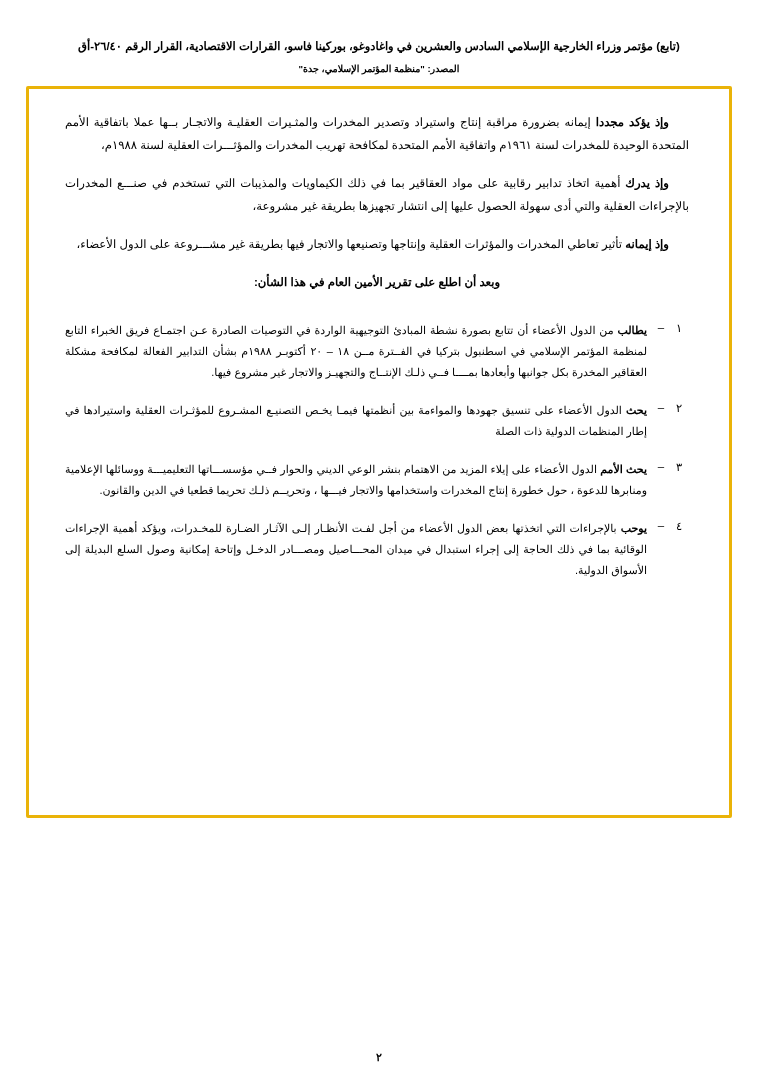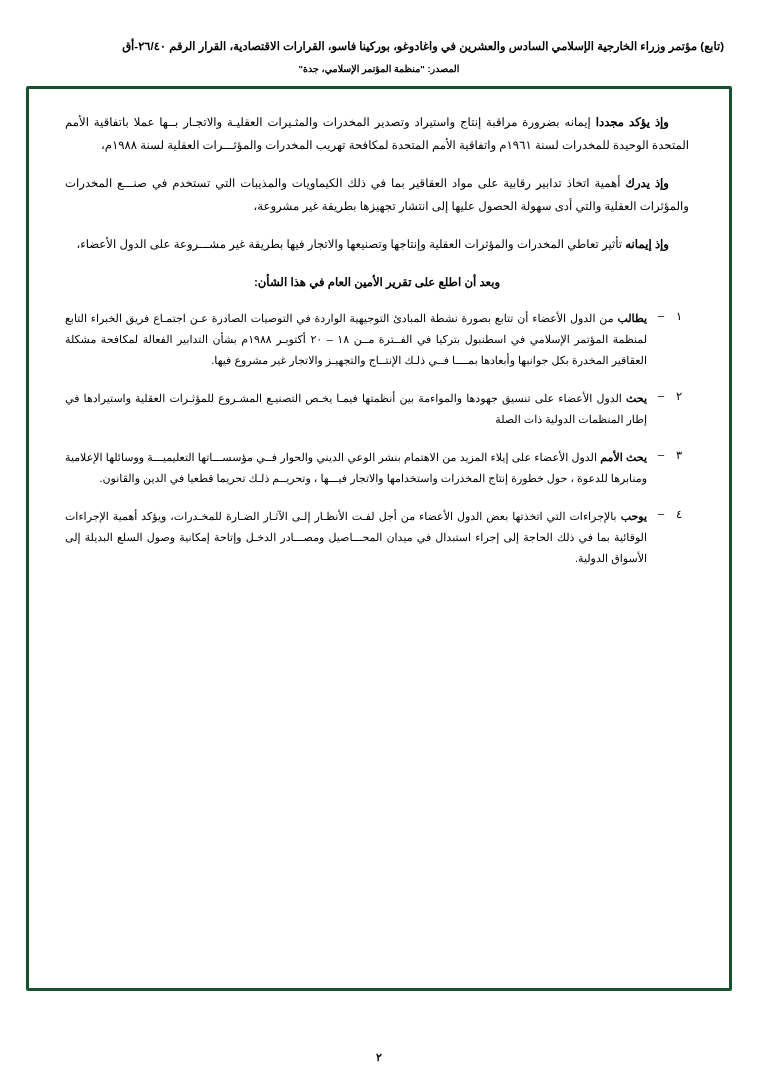--- a/index.html
+++ b/index.html
@@ -26,34 +26,33 @@
     text-align: center;
     font-size: 11.5px;
     font-weight: bold;
     line-height: 1.5;
     direction: rtl;
     padding: 0 8px;
   }
   .header-line {
     white-space: nowrap;
     letter-spacing: -0.1px;
-    text-align: right;
   }
   .source-line {
     text-align: center;
     font-size: 9.5px;
     font-weight: bold;
     margin-top: 8px;
     direction: rtl;
   }
   .frame {
     margin-top: 12px;
-    border: 3px solid #14532d;
+    border: 3px solid #eab308;
     border-radius: 2px;
-    height: 905px;
+    height: 732px;
     box-sizing: border-box;
     padding: 22px 40px 10px 36px;
     direction: rtl;
   }
   .para {
     font-size: 11.7px;
     line-height: 1.95;
     text-align: justify;
     text-justify: inter-word;
     margin-bottom: 15px;
@@ -62,21 +61,21 @@
   .para b {
     font-weight: bold;
   }
   .preamble-ind {
     text-indent: 20px;
   }
   .afterthat {
     font-size: 11.7px;
     line-height: 1.9;
     text-align: center;
-    margin: 16px 0 14px 0;
+    margin: 16px 0 26px 0;
     font-weight: bold;
     direction: rtl;
   }
   .items {
     margin-top: 4px;
   }
   .item {
     display: flex;
     flex-direction: row;
     direction: rtl;
@@ -126,21 +125,21 @@
 
   <div class="source-line">المصدر:  "منظمة المؤتمر الإسلامي، جدة"</div>
 
   <div class="frame">
 
     <div class="para preamble-ind">
       <b>وإذ يؤكد مجددا</b><span> إيمانه بضرورة مراقبة إنتاج واستيراد وتصدير المخدرات والمثـيرات العقليـة والاتجـار بــها عملا باتفاقية الأمم المتحدة الوحيدة للمخدرات لسنة ١٩٦١م واتفاقية الأمم المتحدة لمكافحة تهريب المخدرات والمؤثـــرات العقلية لسنة ١٩٨٨م،</span>
     </div>
 
     <div class="para preamble-ind">
-      <b>وإذ يدرك</b><span> أهمية اتخاذ تدابير رقابية على مواد العقاقير بما في ذلك الكيماويات والمذيبات التي تستخدم في صنـــع المخدرات والمؤثرات العقلية والتي أدى سهولة الحصول عليها إلى انتشار تجهيزها بطريقة غير مشروعة،</span>
+      <b>وإذ يدرك</b><span> أهمية اتخاذ تدابير رقابية على مواد العقاقير بما في ذلك الكيماويات والمذيبات التي تستخدم في صنـــع المخدرات بالإجراءات العقلية والتي أدى سهولة الحصول عليها إلى انتشار تجهيزها بطريقة غير مشروعة،</span>
     </div>
 
 
 
     <div class="para preamble-ind">
       <b>وإذ إيمانه</b><span> تأثير تعاطي المخدرات والمؤثرات العقلية وإنتاجها وتصنيعها والاتجار فيها بطريقة غير مشـــروعة على الدول الأعضاء،</span>
     </div>
 
 
     <div class="afterthat">وبعد أن اطلع على تقرير الأمين العام في هذا الشأن:</div>

